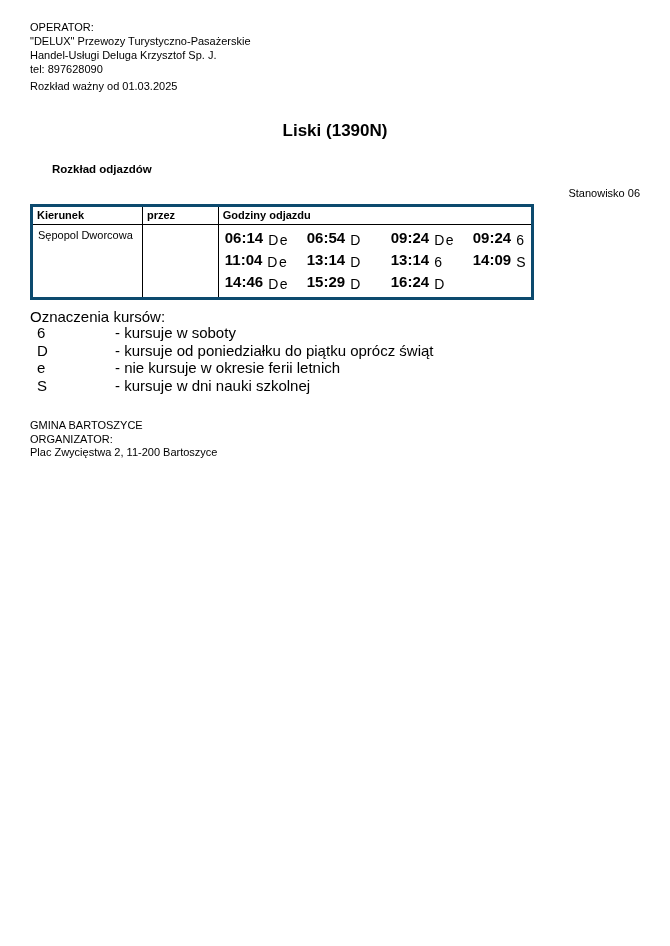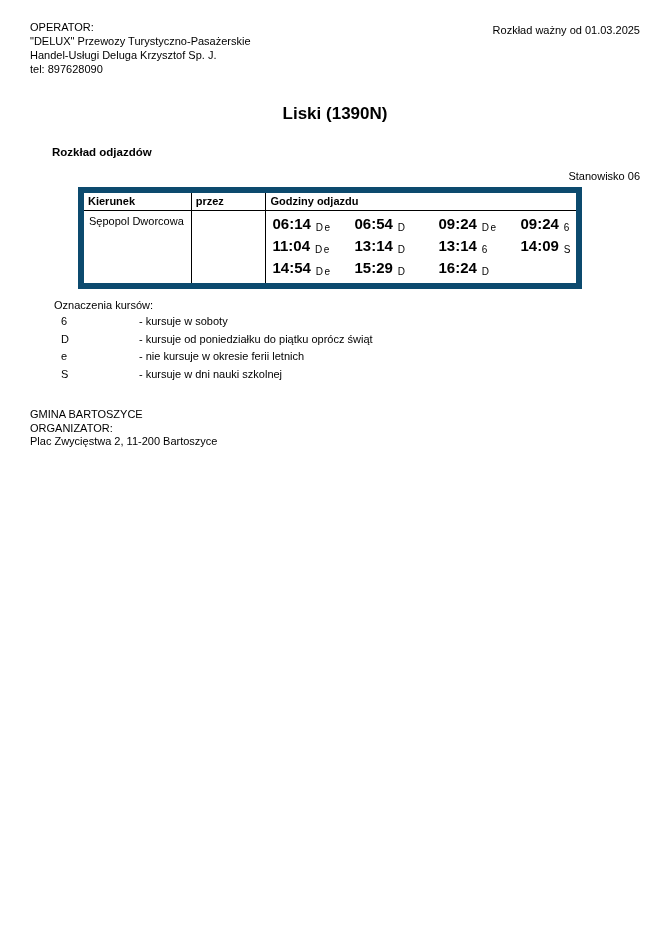--- a/index.html
+++ b/index.html
@@ -8,21 +8,21 @@
     width: 670px;
     height: 946px;
     font-family: "Liberation Sans", sans-serif;
     color: #000000;
     position: relative;
     overflow: hidden;
   }
   .page { padding: 20px 30px 0 30px; }
 
   
-  .top-row { display: flex; justify-content: space-between; align-items: flex-start; }
+  .top-row { display: flex; justify-content: space-between; align-items: flex-start; flex-direction: column; }
   .operator-block { font-size: 11px; line-height: 14px; }
   .validity { font-size: 11px; line-height: 14px; padding-top: 3px; }
 
   
   .doc-title {
     text-align: center;
     font-size: 17px;
     font-weight: bold;
     margin-top: 28px;
   }
@@ -39,22 +39,21 @@
     font-size: 11px;
     font-weight: normal;
     margin-top: 12px;
   }
 
   
   table.timetable {
     width: 504px;
     margin-top: 5px;
     border-collapse: collapse;
-    border: 6px solid #0c4a6e;
-    margin-left: 48px;
+    border: 3px solid #0c4a6e;
   }
   table.timetable th, table.timetable td {
     border: 1px solid #000;
     vertical-align: top;
     text-align: left;
   }
   table.timetable th {
     font-size: 11px;
     font-weight: bold;
     padding: 2px 4px 3px 4px;
@@ -65,30 +64,30 @@
 
   .times-grid { display: grid; grid-template-columns: 82px 84px 82px auto; }
   .time-entry {
     height: 22px;
     display: flex;
     align-items: baseline;
     white-space: nowrap;
   }
   .time-value { font-size: 15px; font-weight: bold; line-height: 22px; }
   .time-marks {
-    font-size: 10px;
+    font-size: 14px;
     font-weight: normal;
     margin-left: 5px;
     letter-spacing: 1.5px;
     position: relative;
     top: 2px;
   }
 
   
-  .legend { margin-top: 9px; font-size: 11px; margin-left: 24px; }
+  .legend { margin-top: 9px; font-size: 15px; }
   .legend-title { line-height: 15px; }
   .legend-row { display: flex; line-height: 17.5px; }
   .legend-symbol { width: 85px; padding-left: 7px; }
   .legend-desc { flex: 1; }
 
   
   .organizer-block { margin-top: 25px; font-size: 11px; line-height: 13.5px; }
 </style>
 </head>
 <body>
@@ -151,21 +150,21 @@
               </div>
               <div class="time-entry">
                 <span class="time-value">13:14</span>
                 <span class="time-marks">6</span>
               </div>
               <div class="time-entry">
                 <span class="time-value">14:09</span>
                 <span class="time-marks">S</span>
               </div>
               <div class="time-entry">
-                <span class="time-value">14:54</span>
+                <span class="time-value">14:46</span>
                 <span class="time-marks">De</span>
               </div>
               <div class="time-entry">
                 <span class="time-value">15:29</span>
                 <span class="time-marks">D</span>
               </div>
               <div class="time-entry">
                 <span class="time-value">16:24</span>
                 <span class="time-marks">D</span>
               </div>

